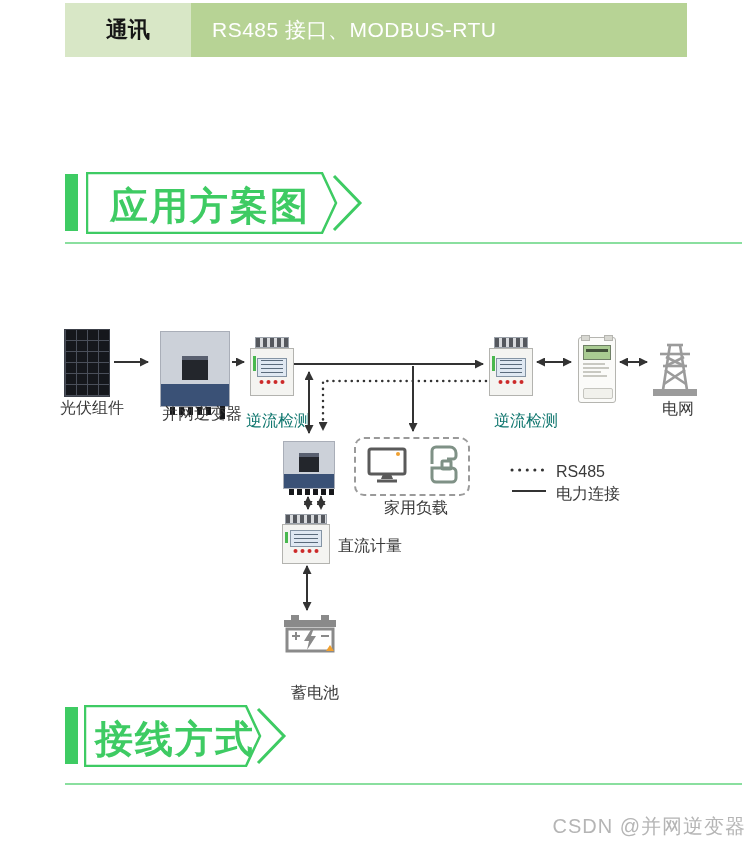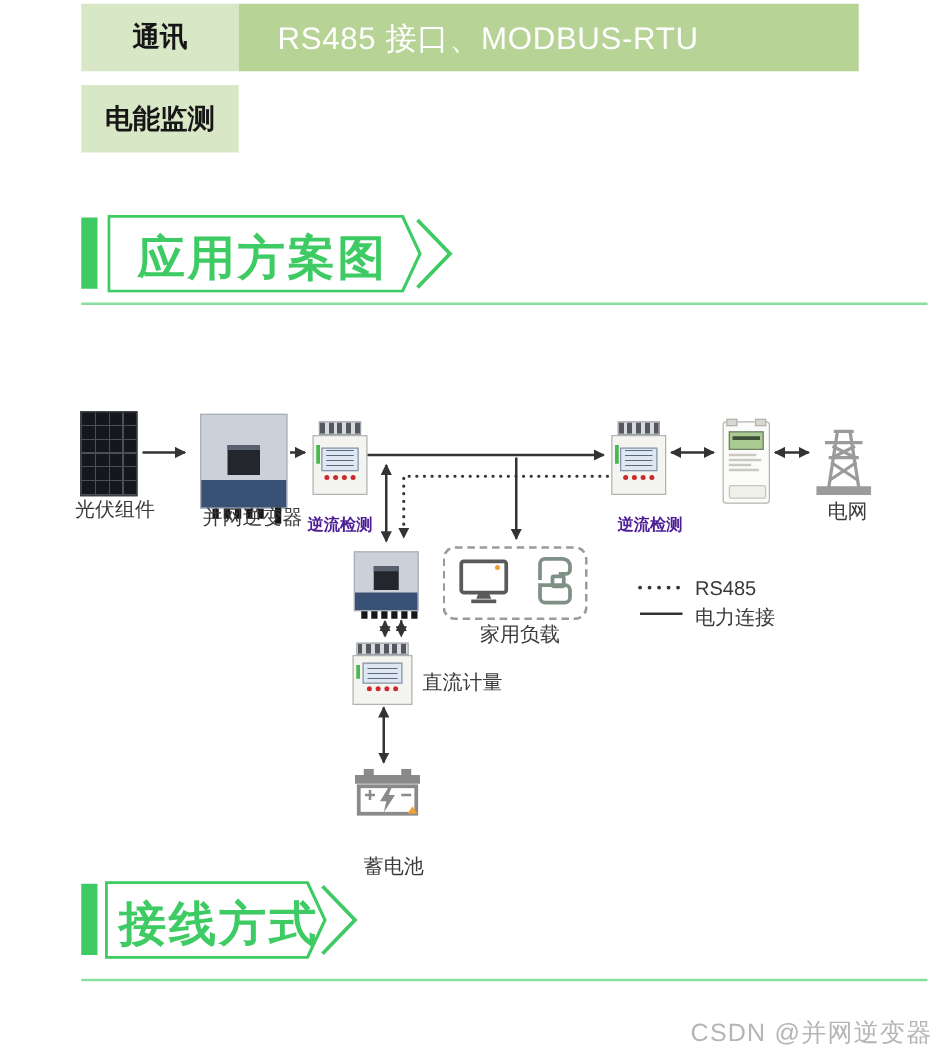--- a/index.html
+++ b/index.html
@@ -4,30 +4,30 @@
 <style>
   html,body{margin:0;padding:0;background:#fff;}
   #page{position:relative;width:750px;height:843px;background:#fff;overflow:hidden;
         font-family:"Liberation Sans","DejaVu Sans",sans-serif;}
 
   
   .spec-row{position:absolute;left:65px;width:622px;height:54px;display:flex;}
   .spec-label{width:126px;background:#d8e7c6;display:flex;align-items:center;justify-content:center;
               font-size:22px;font-weight:bold;color:#161616;}
   .spec-value{flex:1;background:#b7d395;display:flex;align-items:center;
-              padding-left:31px;font-size:25px;color:#ffffff;letter-spacing:.5px;}
+              padding-left:21px;font-size:21px;color:#ffffff;letter-spacing:.5px;}
 
   
   .hdr-bar{position:absolute;width:13px;height:57px;background:#3ecb63;}
   .hdr-text{position:absolute;font-size:38px;font-weight:bold;color:#3ecb63;letter-spacing:2px;white-space:nowrap;}
   .divider{position:absolute;left:65px;width:677px;height:2px;background:#8adf9f;}
 
   
   .lbl{position:absolute;font-size:16px;color:#3a3a3a;white-space:nowrap;}
-  .lbl-red{position:absolute;font-size:13px;font-weight:bold;color:#4c1d95;white-space:nowrap;}
+  .lbl-red{position:absolute;font-size:16px;font-weight:normal;color:#0f766e;white-space:nowrap;}
 
   
   .panel{position:absolute;left:64px;top:329px;width:44px;height:66px;background:#15171c;
          border:1px solid #3c4049;
          background-image:repeating-linear-gradient(90deg,#4a4f5a 0 1px,transparent 1px 11px),
                           repeating-linear-gradient(0deg,#4a4f5a 0 1px,transparent 1px 11px);}
 
   
   .inverter{position:absolute;background:#ccd1d9;border:1px solid #a9aeb8;}
   .inv-screen{position:absolute;left:50%;transform:translateX(-50%);background:#23262c;border-top:4px solid #596070;}
@@ -65,21 +65,20 @@
 </head>
 <body>
 
 <div id="page">
 
   <div class="spec-row" style="top:3px;">
     <div class="spec-label">通讯</div>
     <div class="spec-value">RS485 接口、MODBUS-RTU</div>
   </div>
   <div class="spec-row" style="top:68px;">
-    <div class="spec-label">电能监测</div>
   </div>
 
   <div class="hdr-bar" style="left:65px;top:174px;"></div>
   <svg style="position:absolute;left:86px;top:172px;" width="290" height="62" viewBox="0 0 290 62">
     <polygon points="1,1 236,1 250,31 236,61 1,61" fill="none" stroke="#3ecb63" stroke-width="2.5"></polygon>
     <polyline points="248,4 274,31 248,58" fill="none" stroke="#3ecb63" stroke-width="3"></polyline>
   </svg>
   <div class="hdr-text" style="left:110px;top:181px;font-family:Liberation Mono, monospace;">应用方案图</div>
   <div class="divider" style="top:242px;"></div>
 

